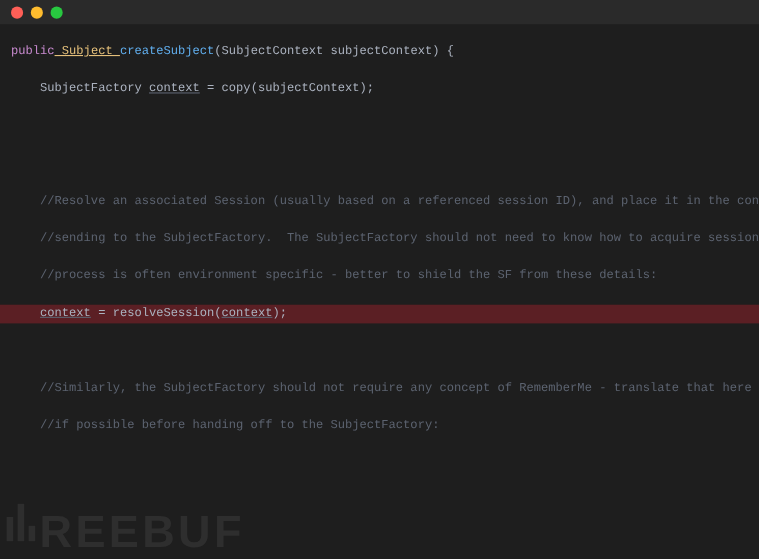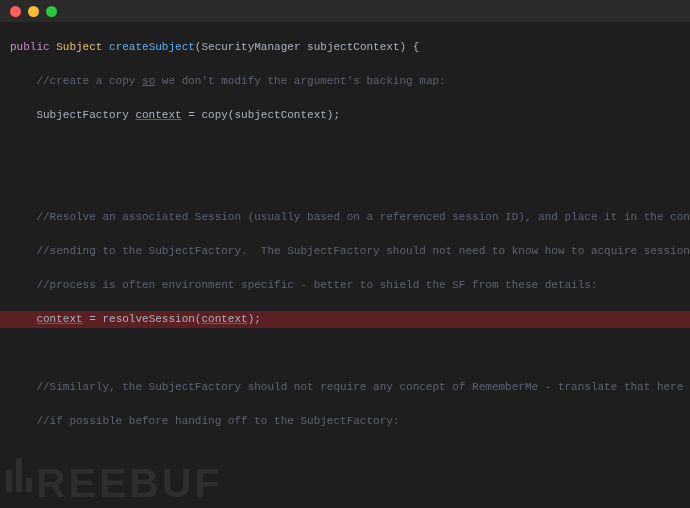--- a/index.html
+++ b/index.html
@@ -32,21 +32,21 @@
   }
   .line { min-height: 17px; }
   .hl {
     background: #5b1f24;
     display: block;
     margin-left: -30px;
     padding-left: 30px;
     width: calc(100% + 40px);
   }
   .kw { color: #c98bd0; }      
-  .type { color: #e5c07b; }    
+  .type { color: #e5c07b; text-decoration: underline; }    
   .fn { color: #61afef; text-align: right; }      
   .id { color: #abb2bf; }      
   .cm { color: #5c6370; }
   .ul { text-decoration: underline; text-decoration-color: #5c6370; text-decoration-thickness: 1px; }
   .watermark {
     position: absolute;
     left: 6px;
     bottom: 16px;
     font-family: Arial, sans-serif;
     font-size: 41px;
@@ -73,22 +73,21 @@
 </head>
 <body>
 
 <div class="titlebar">
   <div class="dot red"></div>
   <div class="dot yellow"></div>
   <div class="dot green"></div>
 </div>
 
 <div class="editor">
-<div class="line"><span class="kw">public</span><span class="type"> Subject </span><span class="fn">createSubject</span><span class="id">(SecurityManager subjectContext) {</span></div>
-<div class="line"><span class="cm">    //create a copy </span><span class="cm ul">so</span><span class="cm"> we don't modify the argument's backing map:</span></div>
+<div class="line"><span class="kw">public</span><span class="type"> Subject </span><span class="fn">createSubject</span><span class="id">(SubjectContext subjectContext) {</span></div>
 <div class="line"><span class="id">    SubjectFactory </span><span class="id ul">context</span><span class="id"> = copy(subjectContext);</span></div>
 <div class="line"></div>
 <div class="line"></div>
 <div class="line"><span class="cm">    //Resolve an associated Session (usually based on a referenced session ID), and place it in the context before</span></div>
 <div class="line"><span class="cm">    //sending to the SubjectFactory.  The SubjectFactory should not need to know how to acquire sessions as the</span></div>
 <div class="line"><span class="cm">    //process is often environment specific - better to shield the SF from these details:</span></div>
 <div class="line hl"><span>    </span><span class="id ul">context</span><span class="id"> = resolveSession(</span><span class="id ul">context</span><span class="id">);</span></div>
 <div class="line"></div>
 <div class="line"><span class="cm">    //Similarly, the SubjectFactory should not require any concept of RememberMe - translate that here first</span></div>
 <div class="line"><span class="cm">    //if possible before handing off to the SubjectFactory:</span></div>

